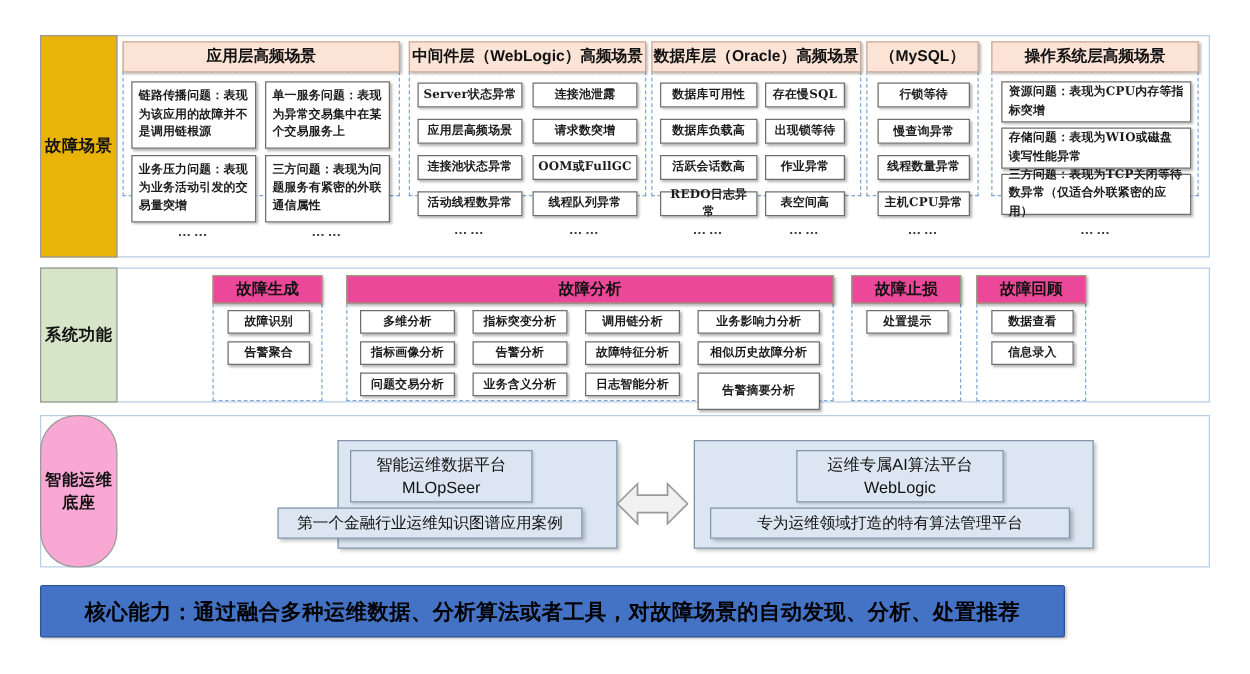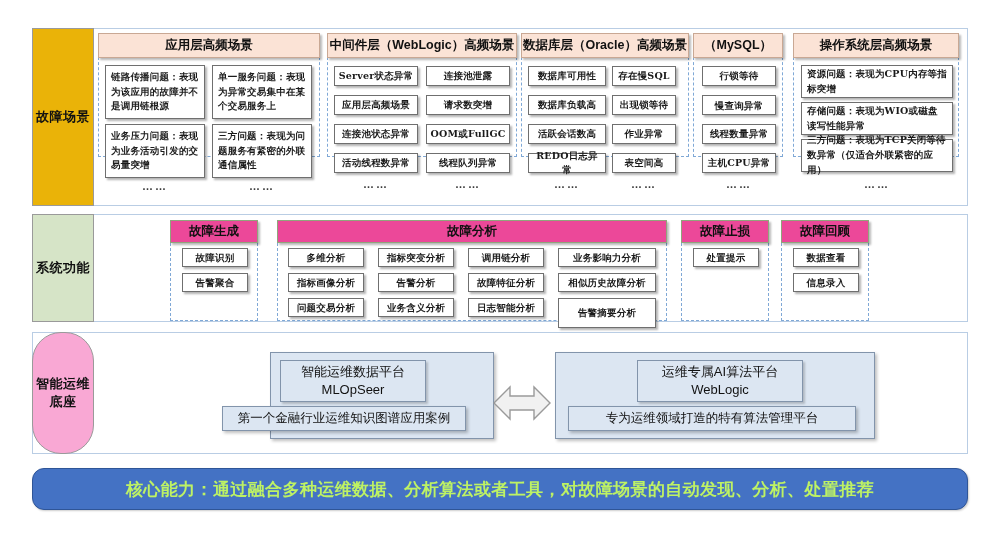--- a/index.html
+++ b/index.html
@@ -182,27 +182,27 @@
     top: 378px;
     width: 58px;
     height: 50px;
   }
 
   
   .banner {
     position: absolute;
     left: 32px;
     top: 468px;
-    width: 936px;
+    width: 820px;
     height: 42px;
     box-sizing: border-box;
     background: #4472c4;
     border: 1px solid #2f5597;
-    border-radius: 12px;
-    color: #bef264;
+    border-radius: 2px;
+    color: #000000;
     font-size: 17px;
     font-weight: 700;
     display: flex;
     align-items: center;
     justify-content: center;
     letter-spacing: .4px;
     box-shadow: 1px 1px 2px rgba(0,0,0,.2);
   }
 </style>
 </head>

